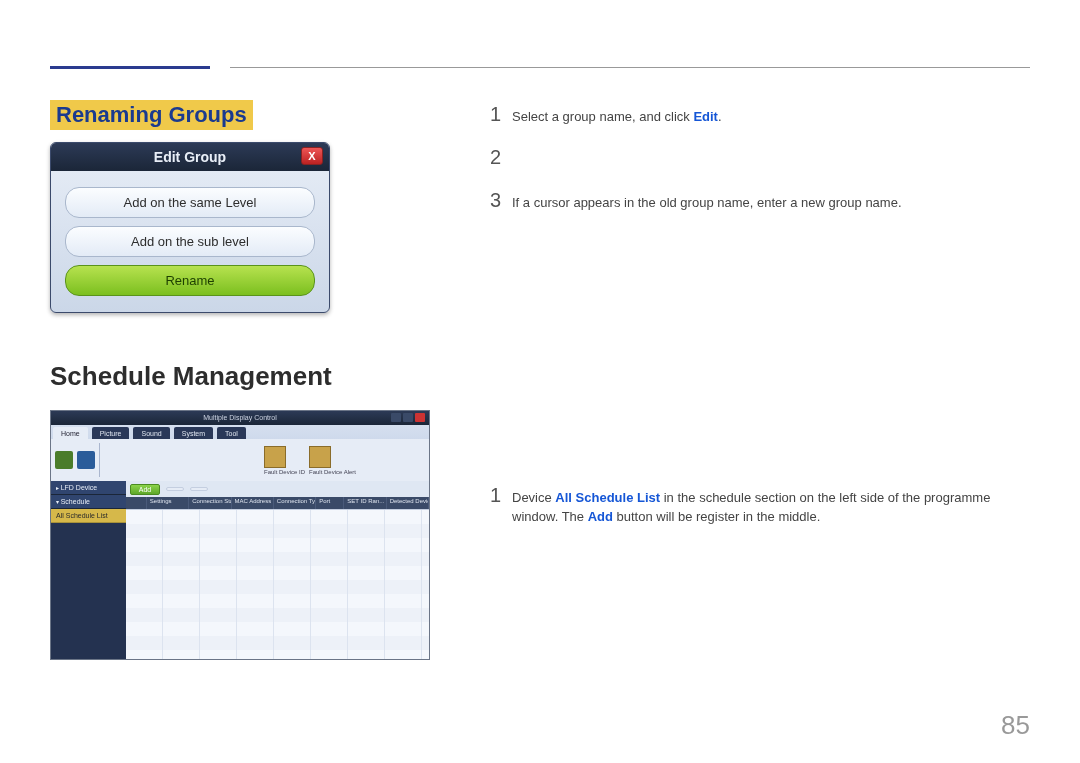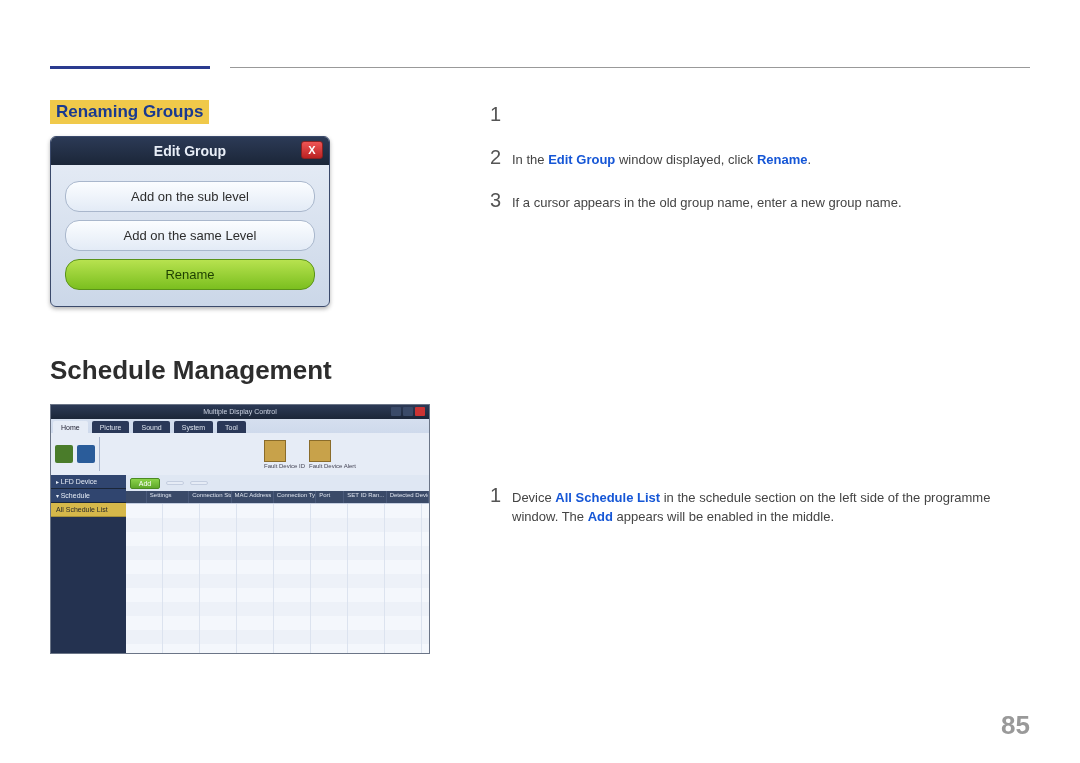--- a/index.html
+++ b/index.html
@@ -41,21 +41,21 @@
     flex: 0 0 380px;
   }
   .right-col {
     flex: 1;
   }
   .section-title-hl {
     display: inline-block;
     background: #f0c94a;
     color: #1a3a8f;
     font-weight: bold;
-    font-size: 17px;
+    font-size: 22px;
     padding: 2px 6px;
     margin-bottom: 12px;
   }
   .h2-title {
     font-size: 26px;
     font-weight: bold;
     color: #2d2d2d;
     margin: 48px 0 18px 0;
   }
   .step-list {
@@ -84,21 +84,21 @@
     font-size: 13px;
     color: #444;
     margin-bottom: 10px;
   }
   .page-num {
     position: absolute;
     right: 50px;
     bottom: 22px;
     font-size: 26px;
     color: #999;
-    font-weight: 700;
+    font-weight: 400;
   }
 
   
   .dlg {
     width: 280px;
     border-radius: 6px;
     border: 1px solid #3b4a6b;
     background: linear-gradient(#e8eef7, #cbd7e8);
     overflow: hidden;
     box-shadow: 0 2px 4px rgba(0,0,0,0.3);
@@ -324,22 +324,22 @@
 
       
       <div class="dlg">
         <div class="dlg-title">
           <span>Edit Group</span>
           <div class="dlg-close">
             <span>X</span>
           </div>
         </div>
         <div class="dlg-body">
+          <div class="dlg-btn">Add on the same Level</div>
           <div class="dlg-btn">Add on the sub level</div>
-          <div class="dlg-btn">Add on the same Level</div>
           <div class="dlg-btn active">Rename</div>
         </div>
       </div>
 
       <div class="h2-title">Schedule Management</div>
 
       
       <div class="app-shot">
         <div class="app-title">
           <span>Multiple Display Control</span>
@@ -400,40 +400,40 @@
             </div>
           </div>
         </div>
       </div>
     </div>
 
     <div class="right-col">
       <div class="step-list">
         <div class="step-row">
           <div class="step-num">1</div>
+          <div class="step-body">
+            <span>Select a group name, and click </span><span class="kw">Edit</span><span>.</span>
+          </div>
         </div>
         <div class="step-row">
           <div class="step-num">2</div>
-          <div class="step-body">
-            <span>In the </span><span class="kw">Edit Group</span><span> window displayed, click </span><span class="kw">Rename</span><span>.</span>
-          </div>
         </div>
         <div class="step-row">
           <div class="step-num">3</div>
           <div class="step-body">If a cursor appears in the old group name, enter a new group name.</div>
         </div>
       </div>
 
       <div style="height: 252px;"></div>
 
       <div class="step-list">
         <div class="step-row">
           <div class="step-num">1</div>
           <div class="step-body">
-            <span>Device </span><span class="kw">All Schedule List</span><span> in the schedule section on the left side of the programme window. The </span><span class="kw">Add</span><span> appears will be enabled in the middle.</span>
+            <span>Device </span><span class="kw">All Schedule List</span><span> in the schedule section on the left side of the programme window. The </span><span class="kw">Add</span><span> button will be register in the middle.</span>
           </div>
         </div>
       </div>
     </div>
   </div>
 
   <div class="page-num">85</div>
 </div>
 
 </body></html>

